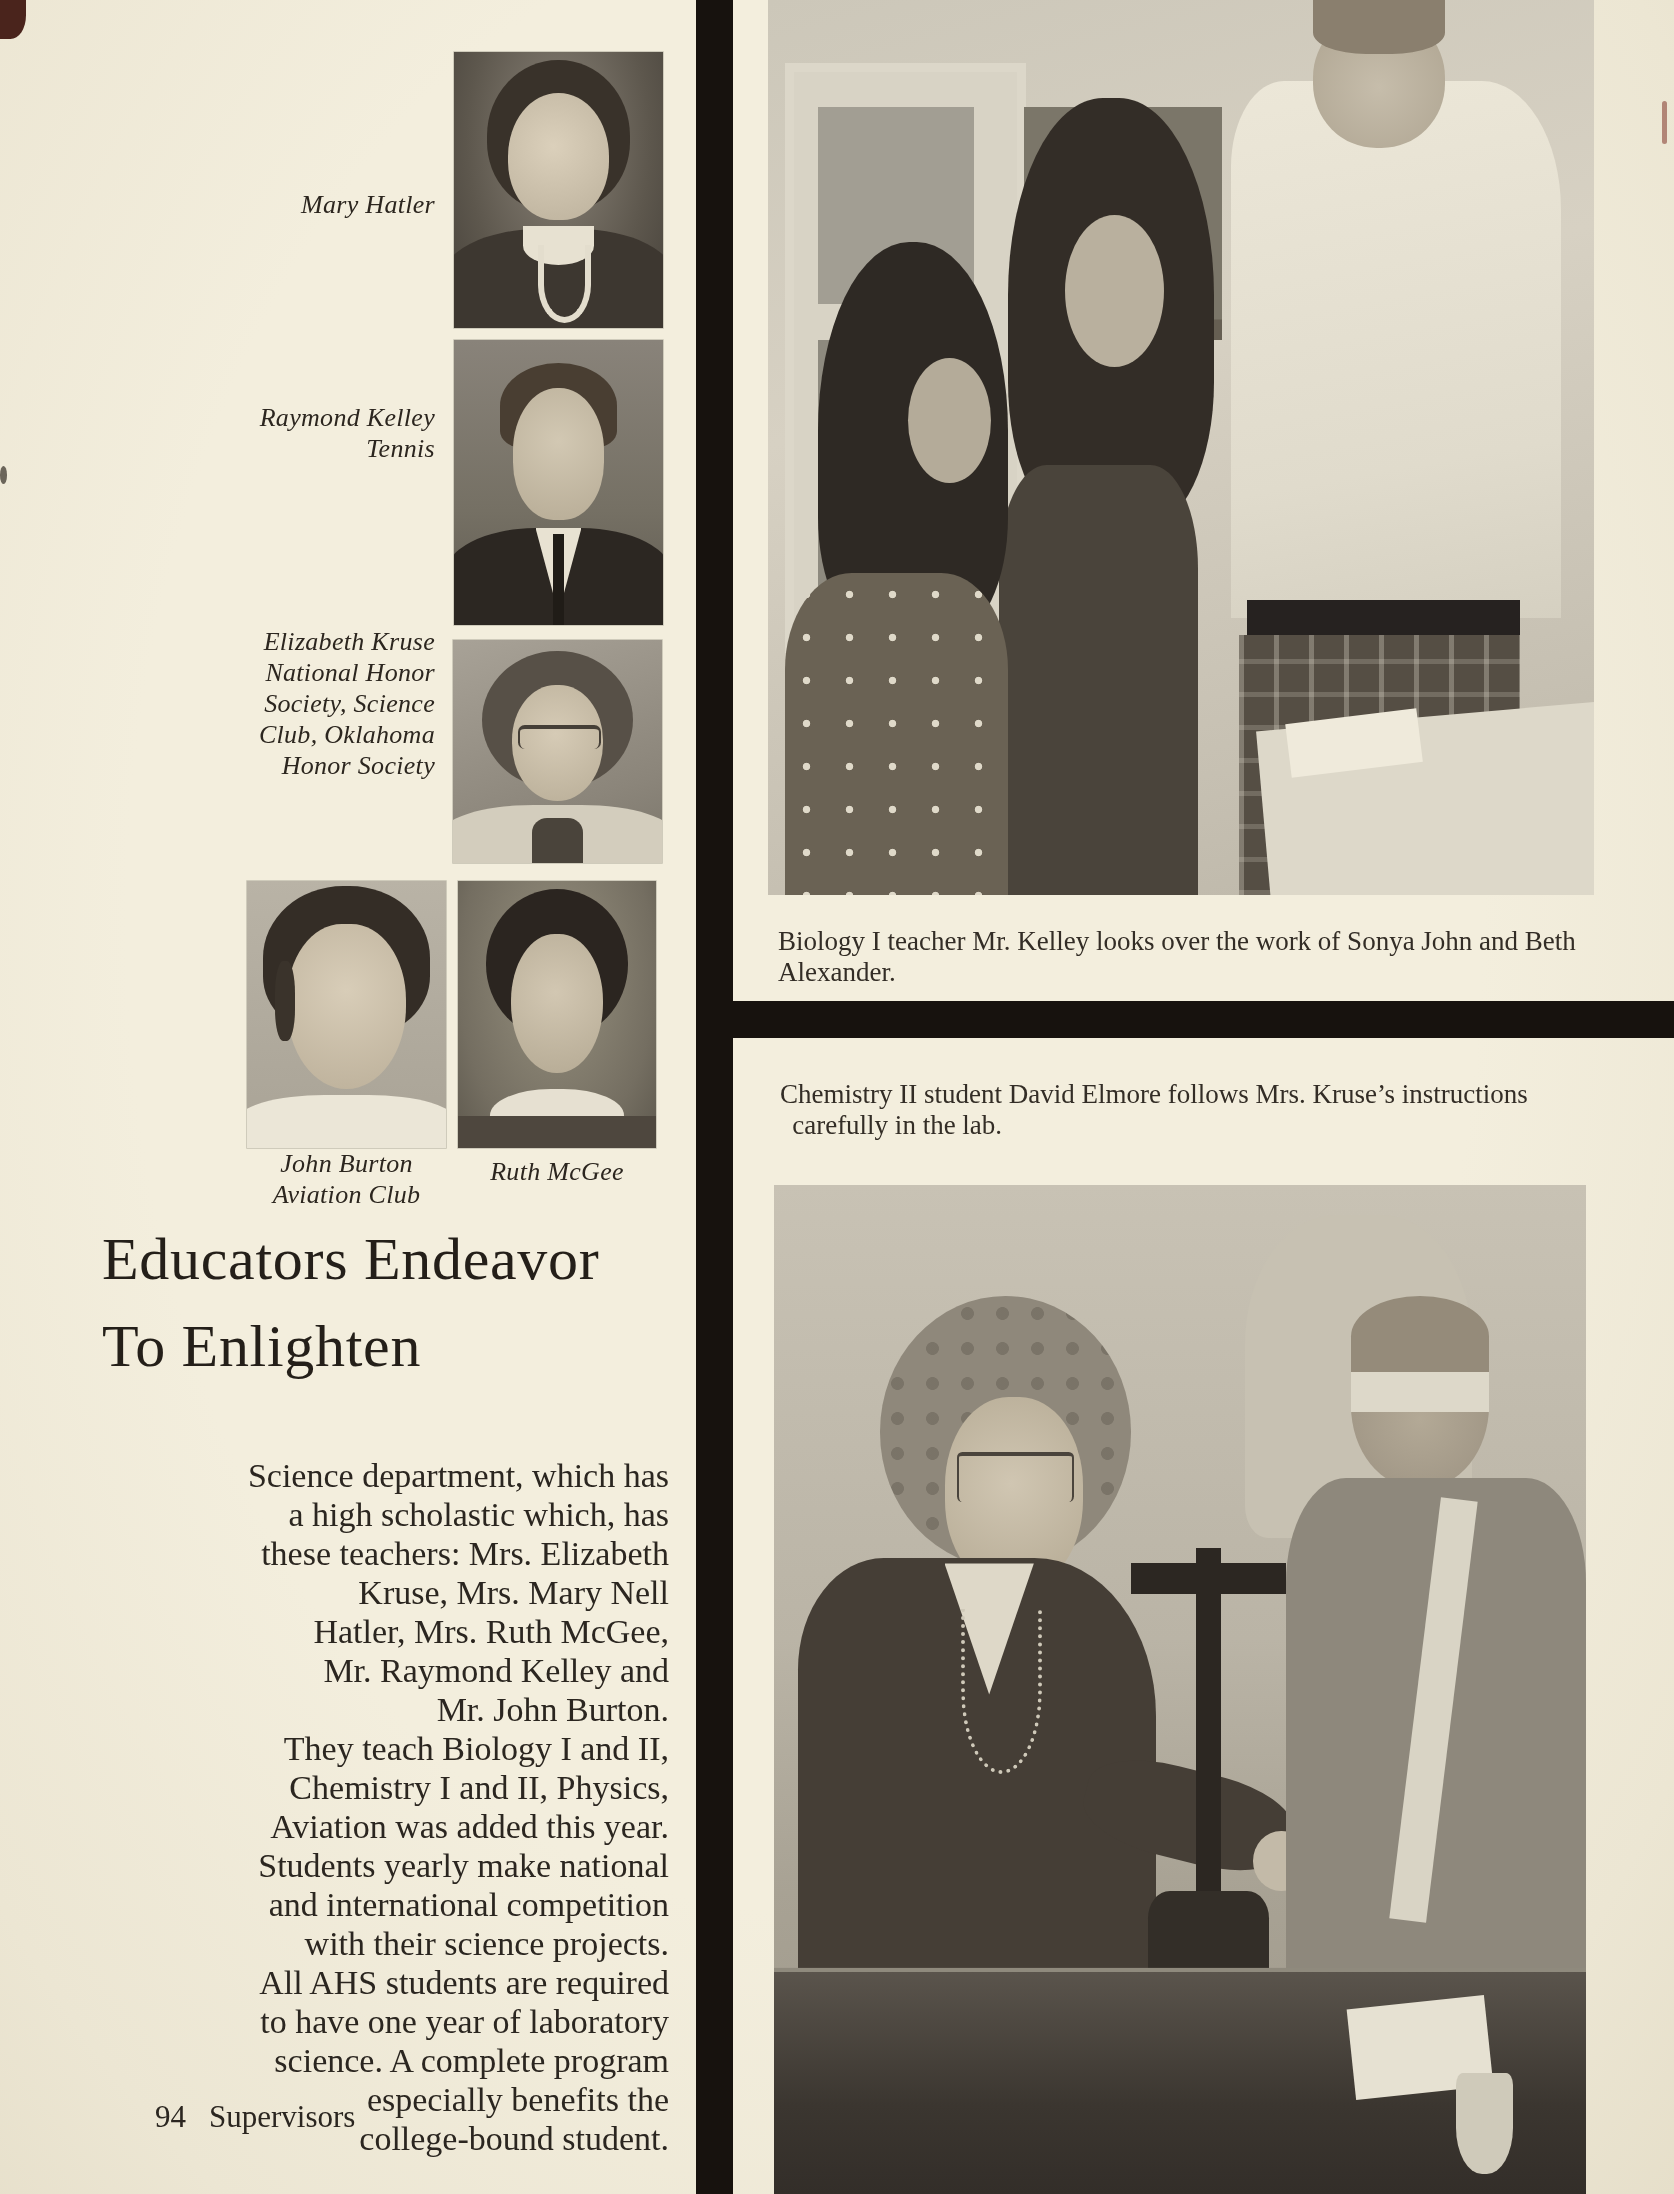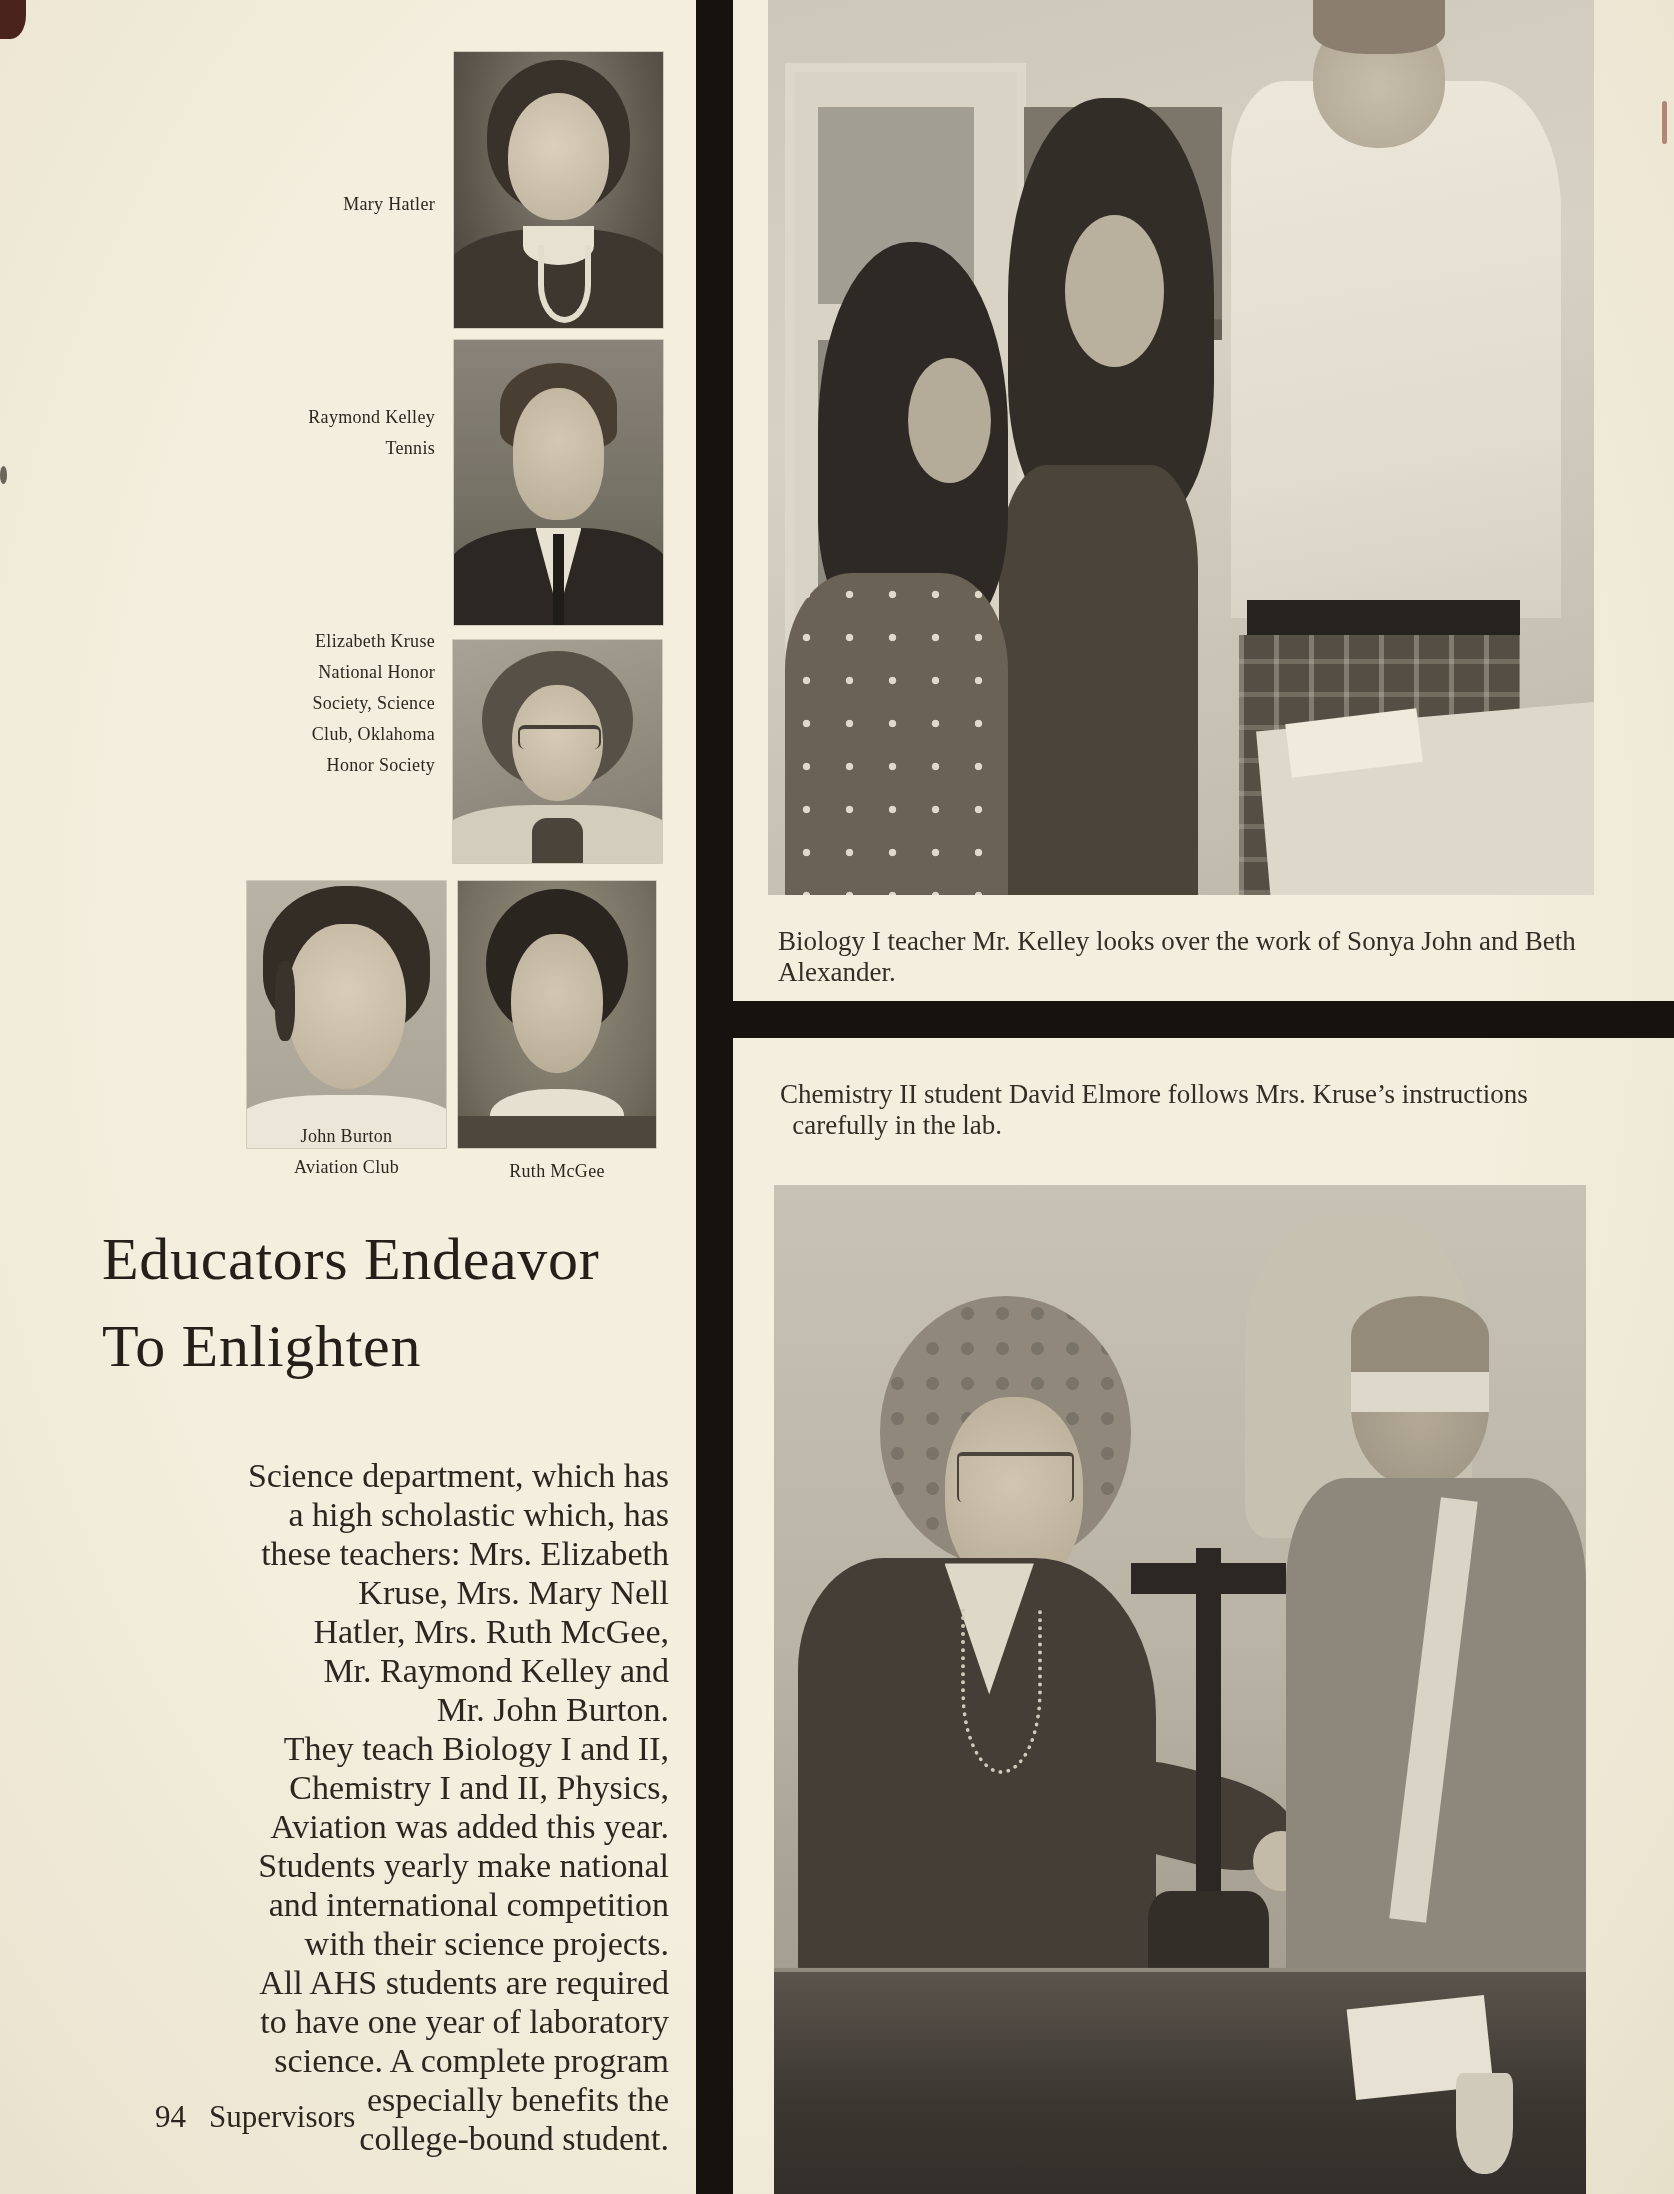--- a/index.html
+++ b/index.html
@@ -16,27 +16,27 @@
   .pt-kelley{left:454px;top:340px;width:209px;height:285px;background:linear-gradient(180deg,#89837a 0%,#757064 60%,#5f5a50 100%);}
   .pt-kruse{left:453px;top:640px;width:209px;height:223px;background:linear-gradient(160deg,#a8a297 0%,#8b857a 70%,#7b766b 100%);}
   .pt-burton{left:247px;top:881px;width:199px;height:267px;background:linear-gradient(180deg,#b9b3a6 0%,#aba medium 0%,#a9a396 100%);background:linear-gradient(180deg,#b9b3a6 0%,#a9a396 100%);}
   .pt-mcgee{left:458px;top:881px;width:198px;height:267px;background:radial-gradient(ellipse at 50% 35%, #97917f 0%, #746e61 70%, #5d584d 100%);}
   .art{position:absolute;}
   
   .photo{overflow:hidden;}
   .photo-top{left:768px;top:0;width:826px;height:895px;background:linear-gradient(165deg,#ccc7b9 0%,#d7d1c3 40%,#c6c0b2 80%,#bcb6a8 100%);}
   .photo-bottom{left:774px;top:1185px;width:812px;height:1009px;background:linear-gradient(180deg,#c8c2b4 0%,#bab4a6 45%,#a8a294 70%,#9d9789 100%);}
   
-  .label{font-size:18px;line-height:31px;letter-spacing:0.3px;}
+  .label{font-size:26px;line-height:31px;letter-spacing:0.3px;font-style:italic;}
   .r{text-align:right;}
   .c{text-align:center;}
   .lbl-hatler{left:204px;top:189px;width:231px;}
   .lbl-kelley{left:204px;top:402px;width:231px;}
   .lbl-kruse{left:197px;top:626px;width:238px;}
-  .lbl-burton{left:240px;top:1121px;width:213px;}
+  .lbl-burton{left:240px;top:1148px;width:213px;}
   .lbl-mcgee{left:451px;top:1156px;width:212px;}
   .headline{left:102px;top:1216px;width:567px;text-align:left;font-size:60px;line-height:87px;
             font-family:"Liberation Serif",serif;color:#241f19;letter-spacing:0.7px;}
   .bodytext{left:217px;top:1456px;width:452px;text-align:right;font-size:34px;line-height:39px;color:#2b2620;}
   .caption{font-size:27px;line-height:31px;color:#332d26;}
   .cap-bio{left:778px;top:926px;width:856px;}
   .cap-chem{left:780px;top:1079px;width:863px;}
   .cap-chem .indent{padding-left:12.2px;}
   .folio{left:155px;top:2096px;width:408px;font-size:31px;line-height:41px;color:#2b2620;}
   .folio .num{margin-right:23px;}

